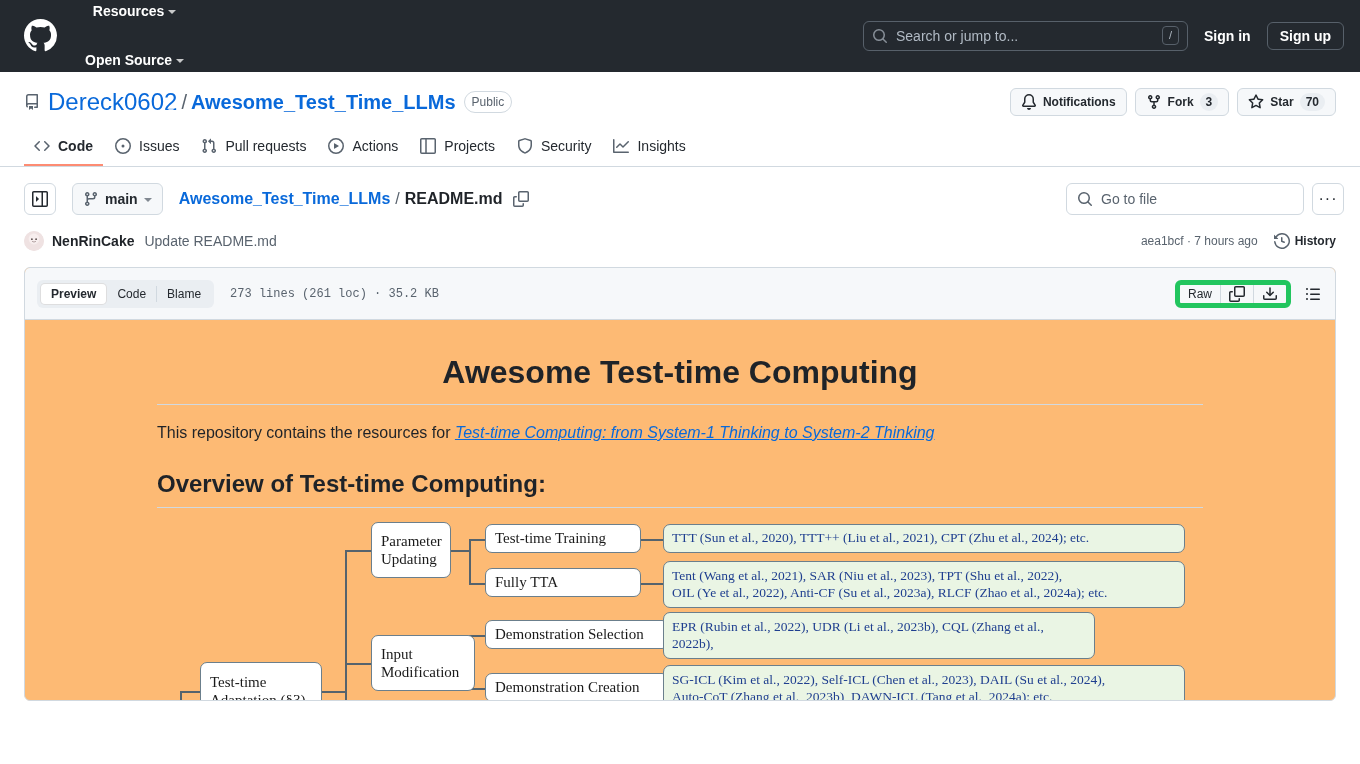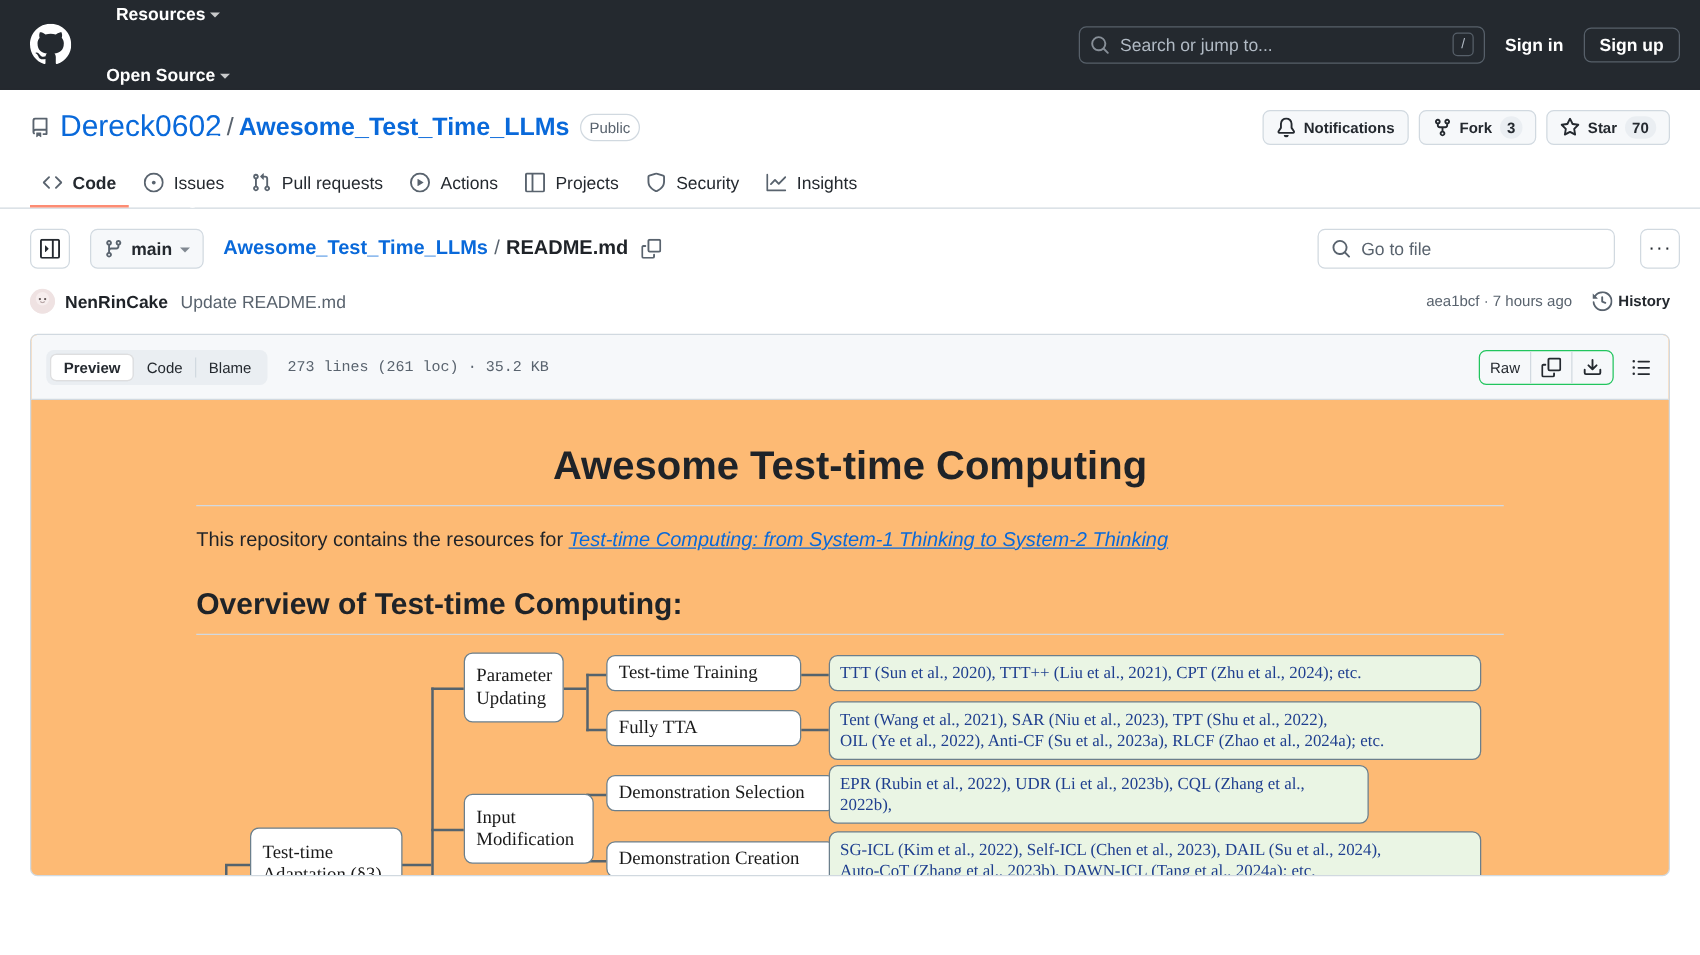--- a/index.html
+++ b/index.html
@@ -166,21 +166,21 @@
     font-size: 14px; font-weight: 600; color: #24292f;
     cursor: pointer;
   }
   .branch-btn svg { display:block; fill:#59636e; }
   .breadcrumb { display: flex; align-items: center; font-size: 16px; gap: 0; }
   .bc-link { color: #0969da; font-weight: 600; cursor: pointer; }
   .bc-sep { color: #59636e; margin: 0 5px; font-weight: 400; }
   .bc-current { color: #1f2328; font-weight: 600; }
   .copy-path { margin-left: 10px; width: 16px; height: 16px; cursor: pointer; }
   .copy-path svg { display:block; fill:#59636e; }
-  .file-nav-right { margin-left: auto; display: flex; align-items: center; gap: 20px; }
+  .file-nav-right { margin-left: auto; display: flex; align-items: center; gap: 8px; }
   .gotofile {
     width: 238px; height: 32px;
     border: 1px solid #d1d9e0;
     border-radius: 6px;
     display: flex; align-items: center;
     padding: 0 10px;
     background: #ffffff;
     cursor: text;
   }
   .gotofile .s-icon { width:16px; height:16px; margin-right:8px; flex:0 0 auto;}
@@ -261,21 +261,21 @@
   .file-meta {
     font-family: "Liberation Mono", monospace;
     font-size: 12px;
     color: #59636e;
     margin-left: 16px;
     white-space: nowrap;
   }
   .file-toolbar-right { margin-left: auto; display: flex; align-items: center; gap: 8px; }
   .icon-grp {
     display: flex; align-items: center;
-    border: 1px solid #22c55e;
+    border: 5px solid #22c55e;
     border-radius: 6px;
     height: 28px;
     overflow: hidden;
     background: #f6f8fa;
   }
   .icon-grp > * {
     display:flex; align-items:center; justify-content:center;
     height: 100%;
     padding: 0 8px;
     cursor: pointer;

